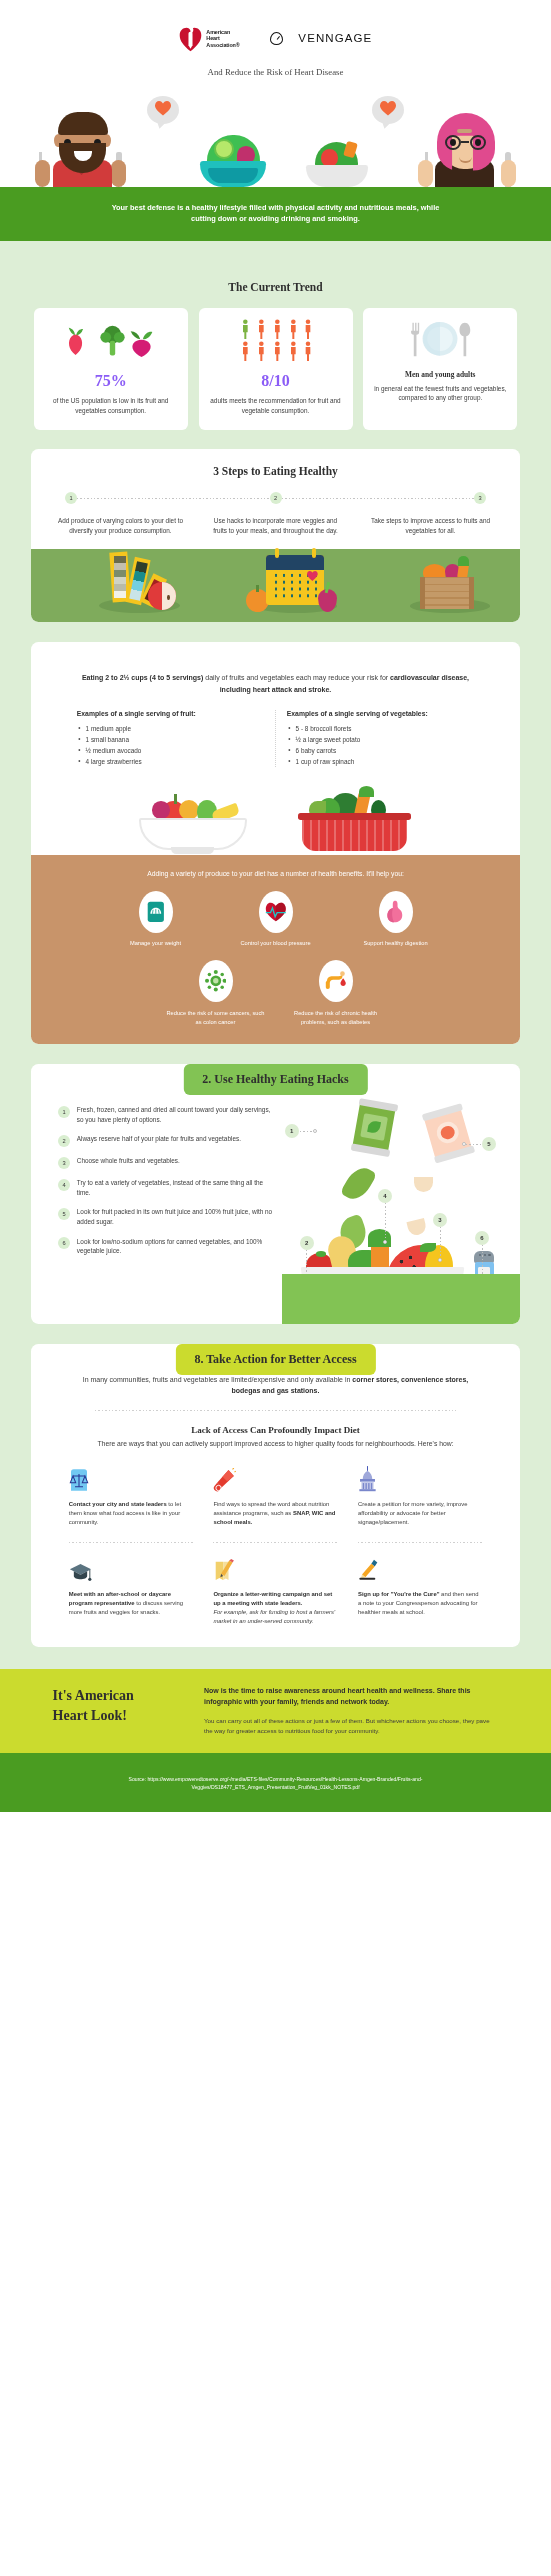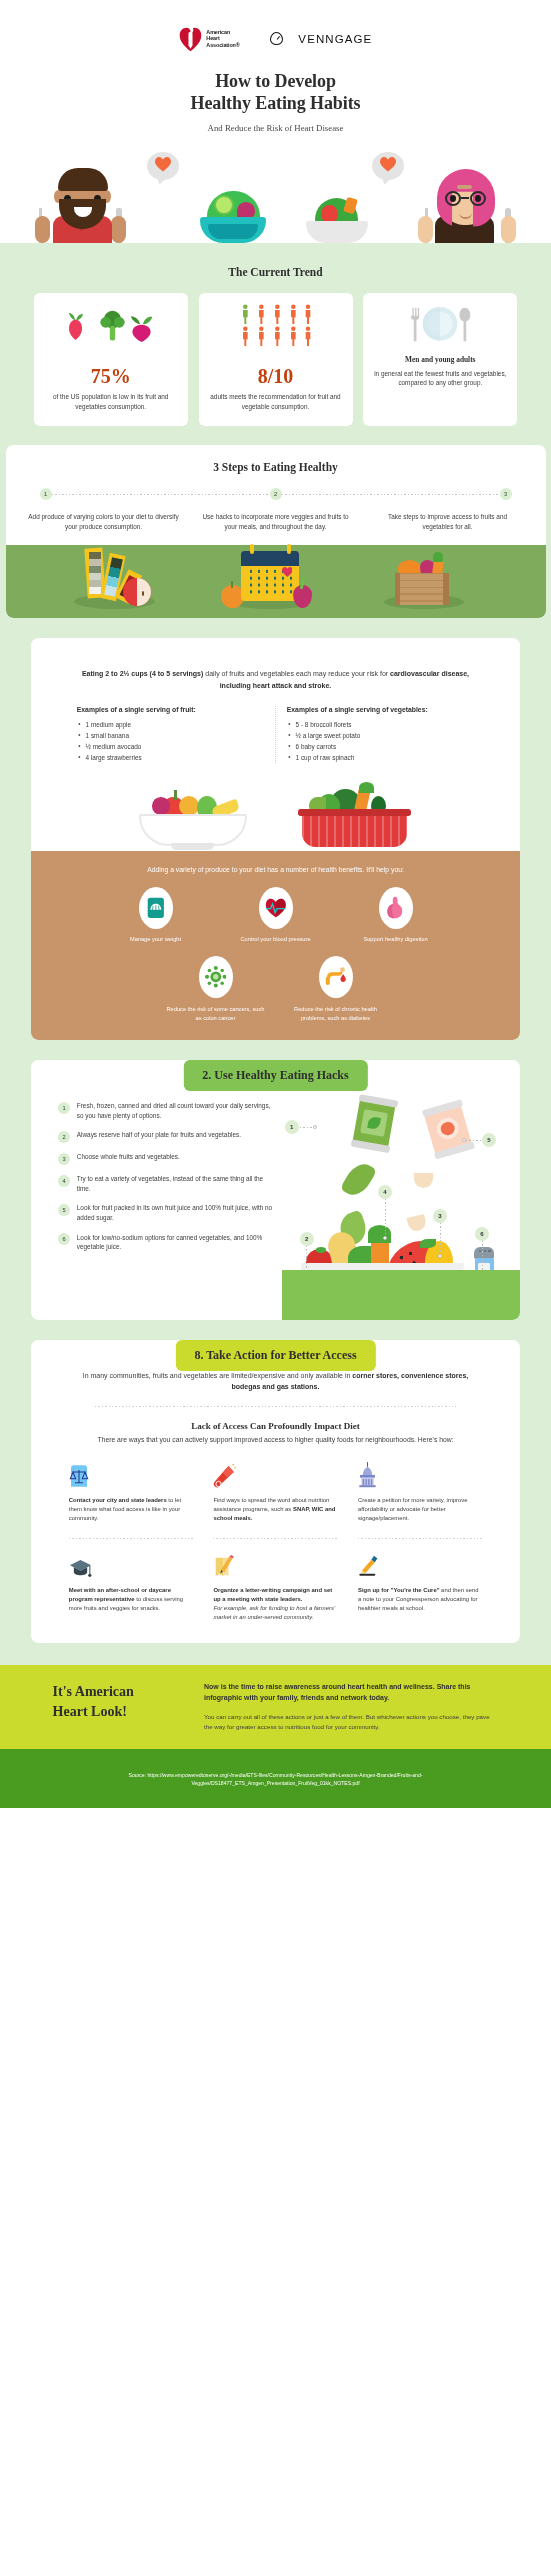--- a/index.html
+++ b/index.html
@@ -12,21 +12,21 @@
   }
   .page { width: 551px; position: relative; overflow: hidden; }
 
   
   .header { background:#ffffff; padding: 19px 0 0 0; }
   .logo-row { display:flex; align-items:center; justify-content:center; gap:0; height:39px; }
   .aha-logo { display:flex; align-items:center; gap:4.7px; }
   .aha-mark { width:23px; height:27px; position:relative; }
   .aha-text { font-family:"Liberation Sans", sans-serif; font-size:5.4px; line-height:6.4px; font-weight:700; color:#1a1a1a; letter-spacing:-0.1px; }
   .logo-sep { width:0.7px; height:27px; margin:0 15px; background:repeating-linear-gradient(to bottom,#c9c9c9 0 1.4px,transparent 1.4px 3.4px); }
-  .venngage { display:flex; align-items:center; gap:15px; }
+  .venngage { display:flex; gap:15px; }
   .venn-mark { width:13px; height:13px; border:1.1px solid #111; border-radius:50% 50% 50% 50%/60% 60% 40% 40%; position:relative; }
   .venn-mark:after { content:""; position:absolute; left:50%; top:50%; width:4px; height:0.9px; background:#111; transform-origin:left center; transform:rotate(-50deg); }
   .venn-word { font-size:11.5px; letter-spacing:1.1px; color:#111; font-weight:400; }
 
   .main-title { text-align:center; font-family:"Liberation Serif", serif; font-weight:700; font-size:18px; line-height:22px; color:#2f2f2f; margin-top:12px; letter-spacing:-0.1px;}
   .subtitle { text-align:center; font-family:"Liberation Serif", serif; font-size:8.8px; color:#4a4a4a; margin-top:8.8px; }
 
   
   .hero { position:relative; height:95px; margin-top:15px; }
   .hero-inner { position:relative; width:513px; margin:0 auto; height:95px; }
@@ -39,30 +39,30 @@
   .utensil { position:absolute; bottom:0; width:3.4px; background:#cfcfcf; }
 
   .green-band { background:#4a9c21; padding:15px 0 16px; text-align:center; }
   .green-band p { color:#fff; font-weight:700; font-size:7.4px; line-height:11.5px; max-width:338px; margin:0 auto; }
 
   
   .body-bg { background:#ddeed6; padding-bottom:0; }
 
   .sec-title { font-family:"Liberation Serif", serif; font-weight:700; font-size:11.5px; color:#2f2f2f; text-align:center; }
 
-  .trend { padding:23px 0 0; }
+  .trend { padding:40px 0 0; }
   .cards { display:flex; gap:10.8px; justify-content:center; margin-top:15px; }
   .card { background:#fff; border-radius:6px; width:154px; padding:10.8px 9.5px 15px; text-align:center; min-height:120px; }
   .card-icon { height:42px; display:flex; align-items:center; justify-content:center; gap:2.7px; }
-  .bignum { font-family:"Liberation Serif", serif; font-weight:700; font-size:20px; color:#c2410c; line-height:23px; margin-top:19px;}
+  .bignum { font-family:"Liberation Serif", serif; font-weight:700; font-size:16px; color:#8b5cf6; line-height:23px; margin-top:8px;}
   .card-sub { font-size:6.4px; line-height:9.5px; color:#3d3d3d; margin-top:4.7px; }
   .card-strong { font-family:"Liberation Serif", serif; font-weight:700; font-size:7.4px; color:#2f2f2f; margin-top:9.5px; }
 
   
-  .steps-wrap { margin:19px auto 0; width:540px; background:#fff; border-radius:7.4px; overflow:hidden; }
+  .steps-wrap { margin:19px auto 0; width:489px; background:#fff; border-radius:7.4px; overflow:hidden; }
   .steps-top { padding:16px 15px 4px; }
   .steps-row { display:flex; align-items:center; justify-content:center; margin-top:15px; padding:0 19px; }
   .step-node { width:12px;height:12px;border-radius:50%; background:#d9eed0; color:#3a3a3a; font-size:5.7px; display:flex;align-items:center;justify-content:center; flex:0 0 auto;}
   .dotline { flex:1; height:0.7px; background:repeating-linear-gradient(to right,#c4c4c4 0 1.4px,transparent 1.4px 3.4px); }
   .step-texts { display:flex; padding:8px 12px 13.5px; }
   .step-text { flex:1; text-align:center; font-size:6.4px; line-height:9.8px; color:#3d3d3d; padding:0 10.8px; }
   .steps-illus { background:#7fab5c; height:73px; position:relative; }
 
   
   .block { width:489px; margin:20px auto 0; position:relative; }
@@ -152,24 +152,20 @@
           <div>Association®</div>
         </div>
       </div>
       <div class="logo-sep"></div>
       <div class="venngage">
         <div class="venn-mark"></div>
         <div class="venn-word">VENNGAGE</div>
       </div>
     </div>
 
-    <div class="main-title">
-      <div>How to Develop</div>
-      <div>Healthy Eating Habits</div>
-    </div>
     <div class="subtitle">And Reduce the Risk of Heart Disease</div>
   </div>
 
   <div class="hero">
     <div class="hero-inner">
 
       <div class="person" style="left:16px;width:101px;height:81px;">
         <div class="utensil" style="left:4px;height:35px;"></div>
         <div class="utensil" style="left:81px;height:35px;border-radius:2px 2px 0 0;width:6px;"></div>
         <div class="arm" style="left:0px;background:#c99167;"></div>
@@ -229,20 +225,23 @@
           <div style="position:absolute;right:4px;top:20px;width:16px;height:15px;border:2px solid #2b2b2b;border-radius:50%;"></div>
           <div style="position:absolute;left:20px;top:26px;width:8px;height:2px;background:#2b2b2b;"></div>
           <div style="position:absolute;left:8.8px;top:24px;width:6px;height:6.8px;background:#1a1a1a;border-radius:50%;"></div>
           <div style="position:absolute;right:8.8px;top:24px;width:6px;height:6.8px;background:#1a1a1a;border-radius:50%;"></div>
           <div style="position:absolute;left:17.6px;top:42px;width:13.5px;height:6px;border-bottom:2px solid #c08a5e;border-radius:0 0 8px 8px;"></div>
         </div>
       </div>
     </div>
   </div>
 
+  <div class="green-band">
+    <p>Your best defense is a healthy lifestyle filled with physical activity and nutritious meals, while cutting down or avoiding drinking and smoking.</p>
+  </div>
 
   <div class="body-bg">
 
     <div class="trend">
       <div class="sec-title">The Current Trend</div>
       <div class="cards">
 
         <div class="card">
           <div class="card-icon">
             <svg width="30" height="34" viewBox="0 0 44 50">

